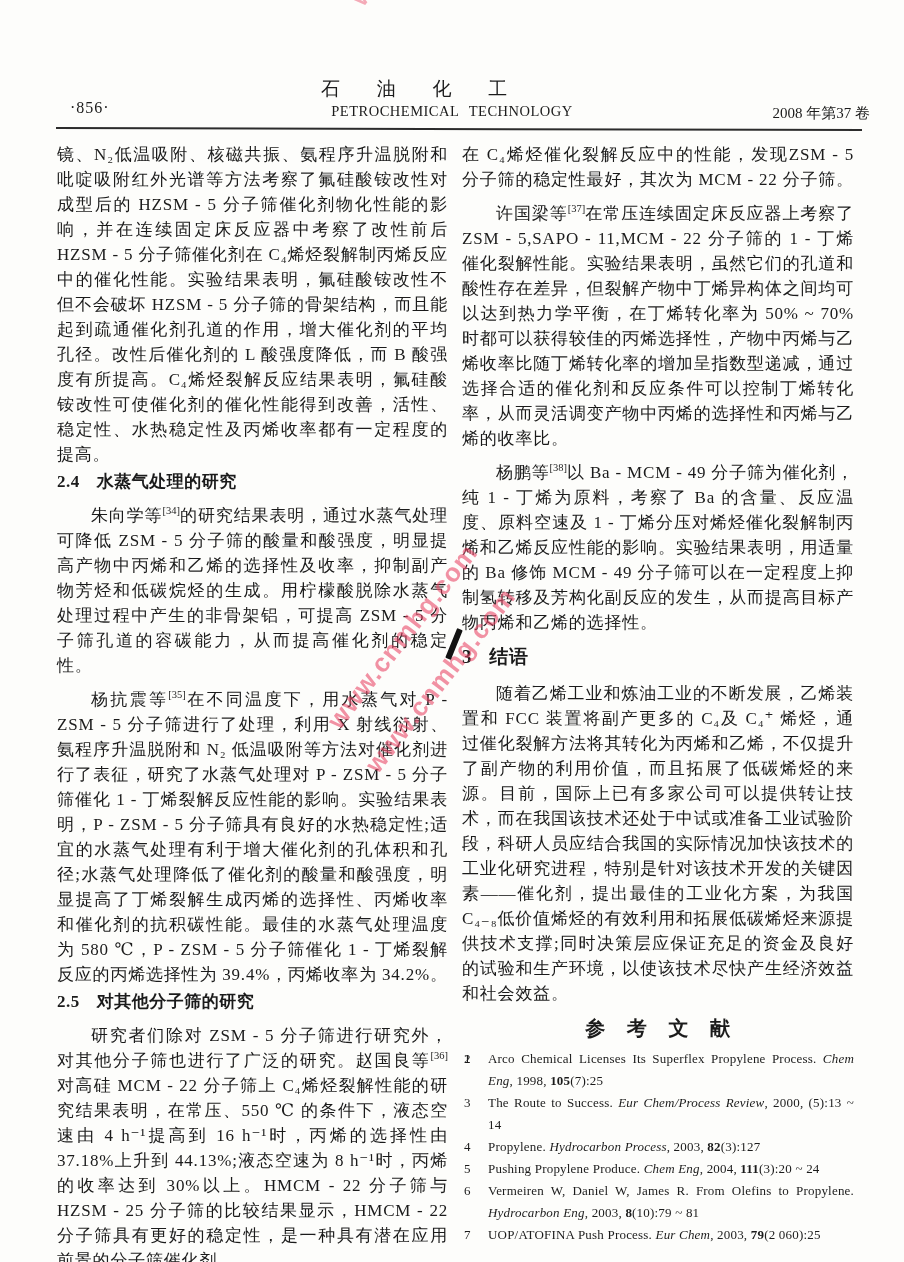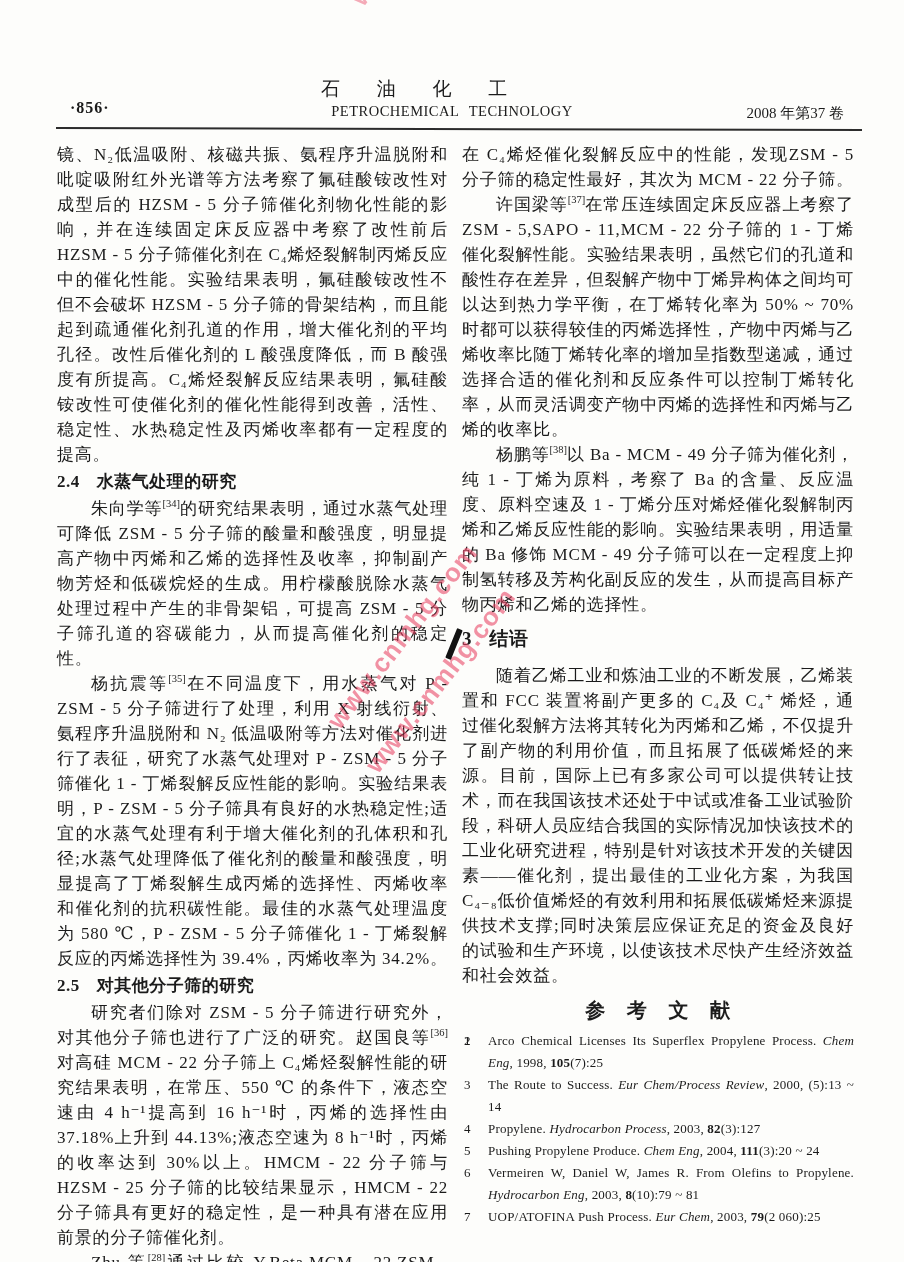--- a/index.html
+++ b/index.html
@@ -2,31 +2,31 @@
 <html><head>
 <meta charset="utf-8">
 <style>
   html,body{margin:0;padding:0;background:#e8e8e8;}
   #page{
     position:relative;width:904px;height:1262px;background:#fdfdfb;
     font-family:"Liberation Serif","DejaVu Serif",serif;color:#1b1b1b;
     overflow:hidden;margin:0 auto;
   }
   
-  .page-num{position:absolute;left:70px;top:99px;font-size:16px;letter-spacing:1px;font-weight:bold;}
+  .page-num{position:absolute;left:70px;top:99px;font-size:16px;letter-spacing:1px;}
   .journal-cn{position:absolute;left:0;top:76px;width:828px;text-align:center;font-size:19px;letter-spacing:16px;text-indent:16px;}
   .journal-en{position:absolute;left:0;top:103px;width:904px;text-align:center;font-size:14.5px;letter-spacing:.5px;word-spacing:6px;}
-  .issue{position:absolute;right:60px;top:104px;font-size:15px;}
+  .issue{position:absolute;right:34px;top:104px;font-size:15px;}
   .rule{position:absolute;left:56px;top:128px;width:806px;height:2px;background:#2c2c2c;transform:rotate(.15deg);}
   
   .col{position:absolute;top:142px;font-size:17px;line-height:25px;text-align:justify;letter-spacing:.8px;}
   #col-left{left:57px;width:391px;}
   #col-right{left:462px;width:392px;}
   .para{text-align:justify;}
-  .para.ind{text-indent:2em;}
+  .para.ind{text-indent:2em;margin-top:9px;}
   .h2{font-weight:bold;margin:2px 0 2px;letter-spacing:.5px;}
   .h1{font-weight:bold;font-size:19px;margin:9px 0 11px;line-height:26px;}
   .gap{margin-left:17px;}
   .sup{font-size:10.5px;vertical-align:super;line-height:0;letter-spacing:0;}
   .it{font-style:italic;}
   .bd{font-weight:bold;}
   
   .ref-heading{text-align:center;font-weight:bold;font-size:20px;margin:11px 0 9px;line-height:22px;}
   .ref{position:relative;font-size:13px;line-height:22px;padding-left:26px;letter-spacing:.2px;text-align:justify;}
   .ref-num{position:absolute;left:2px;top:0;}

